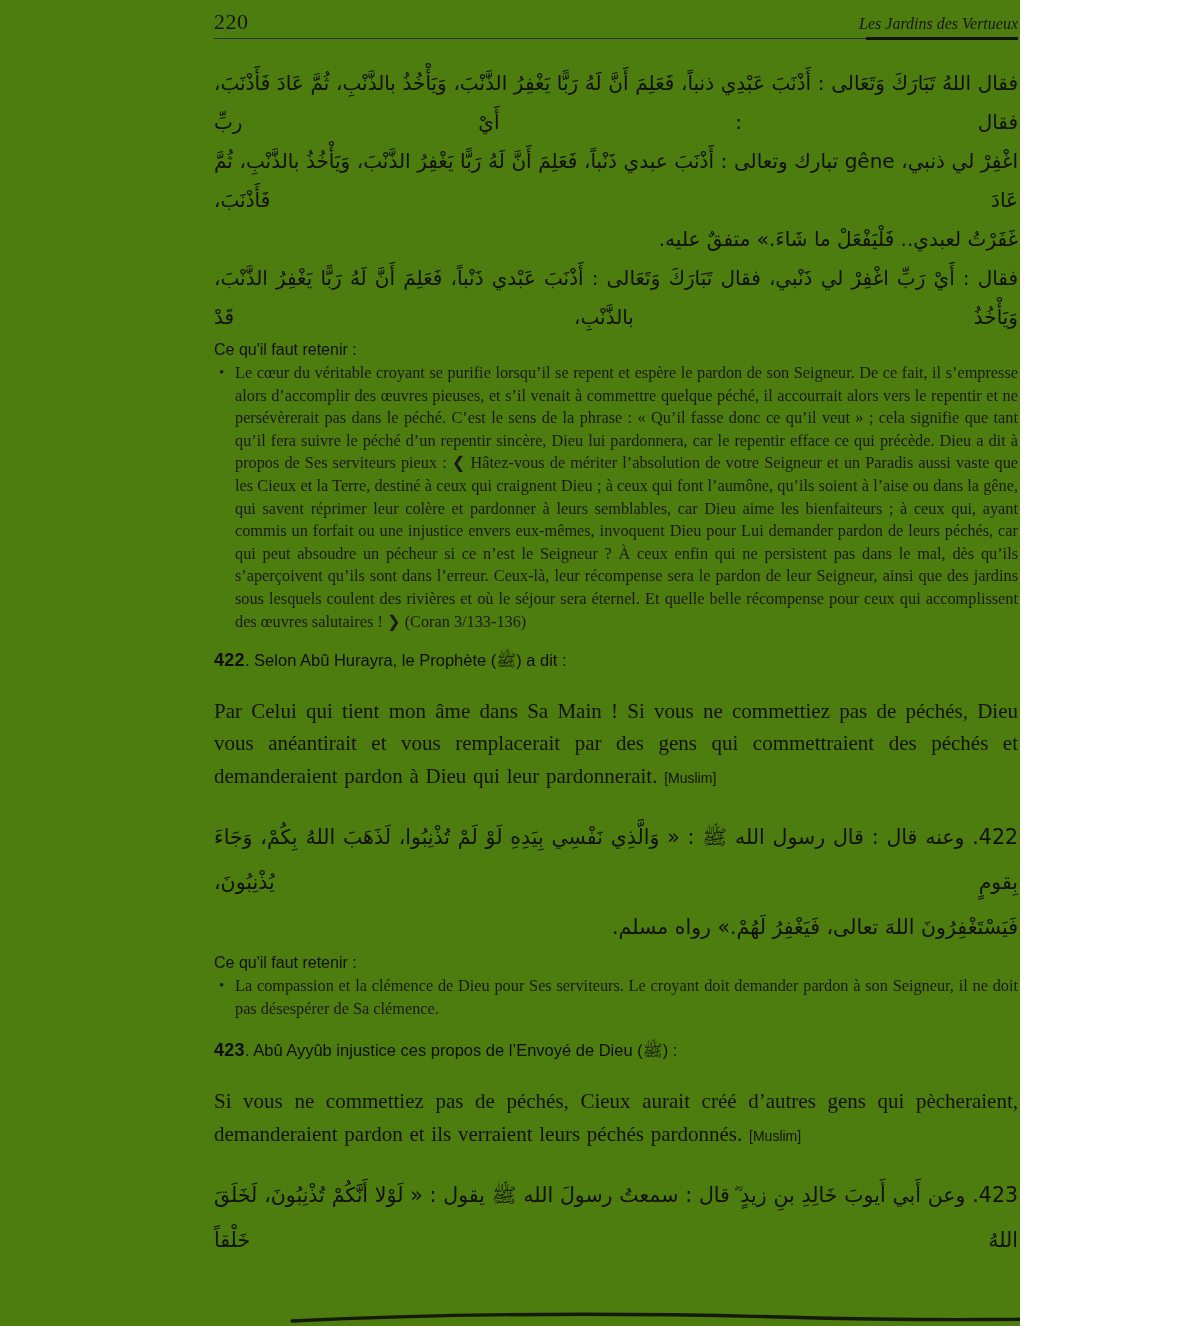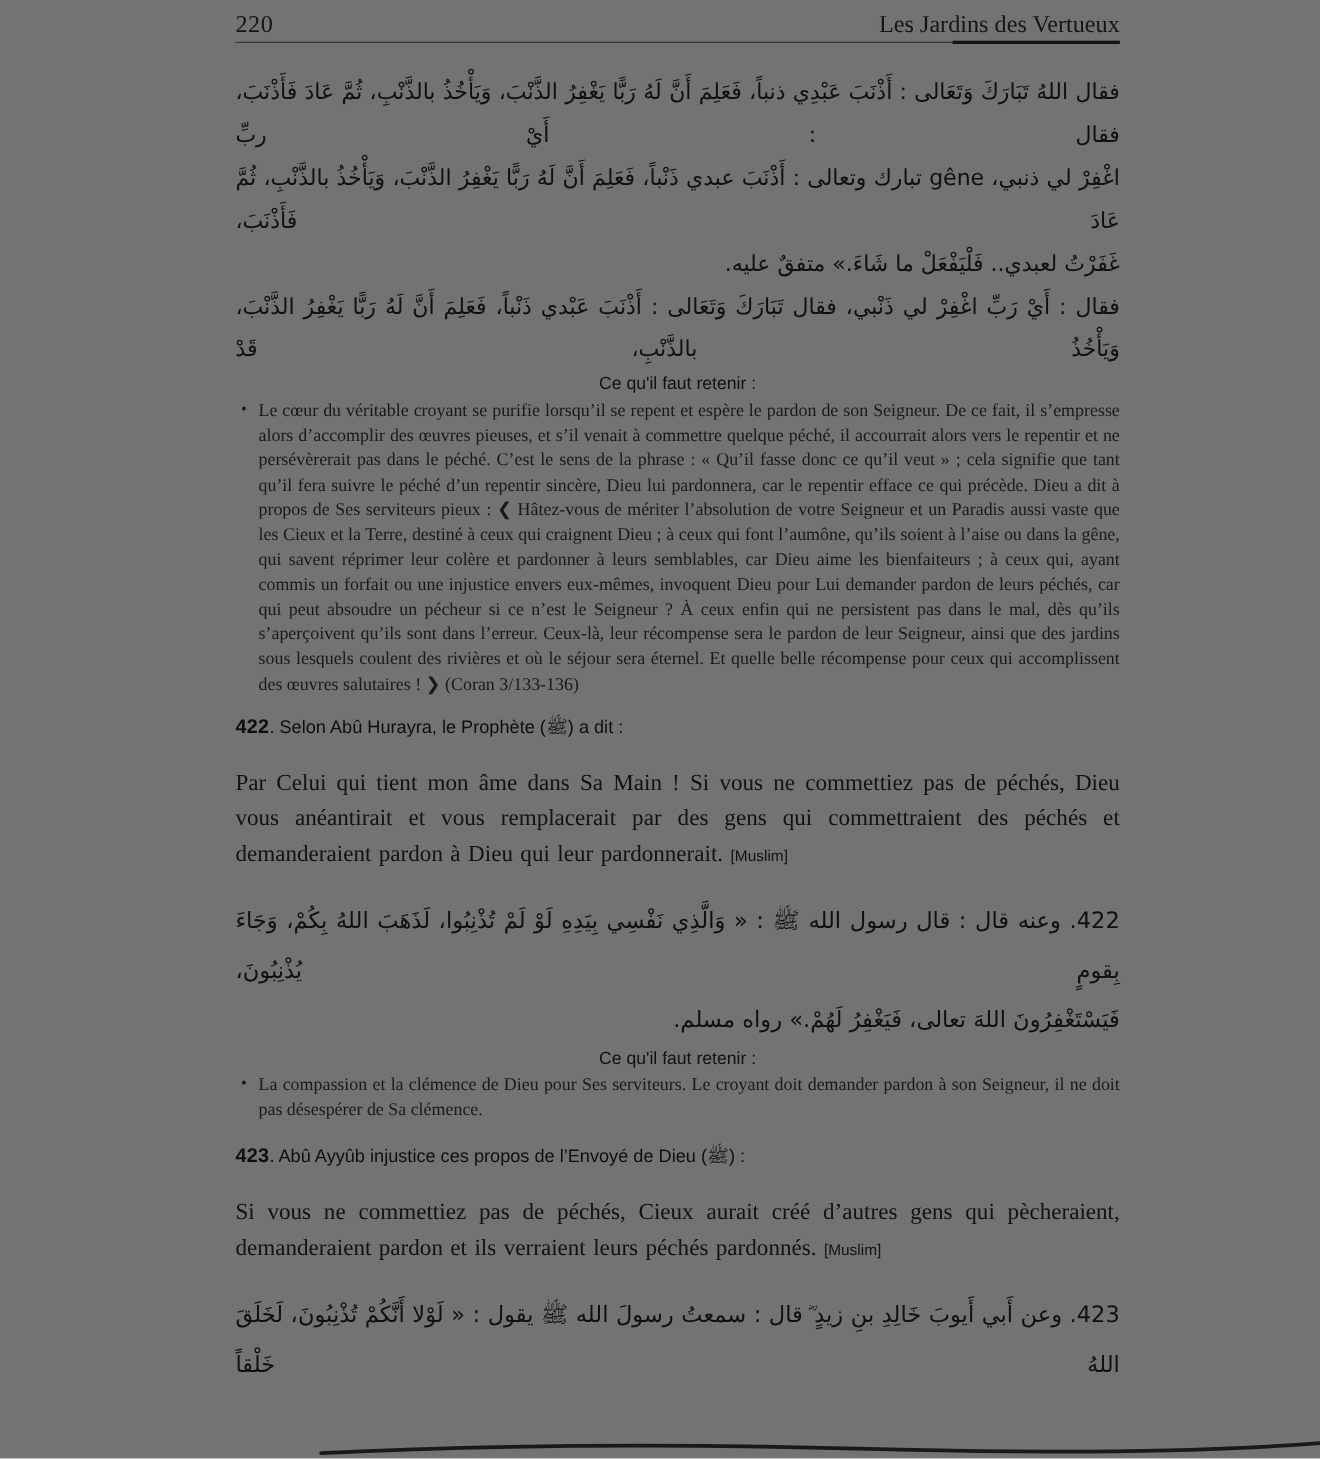--- a/index.html
+++ b/index.html
@@ -1,41 +1,41 @@
 <!DOCTYPE html>
 <html lang="fr"><head>
 <meta charset="utf-8">
 <style>
   html,body { margin:0; padding:0; background:#ffffff; }
   .page {
-    position:relative; width:1200px; height:1326px;
-    background:#737373; overflow:hidden;
+    position:relative; width:1020px; height:1326px;
+    background:#4d7c0f; overflow:hidden;
     font-family:"Liberation Serif", serif; color:#171513;
   }
   .content { position:absolute; left:214px; top:0; width:804px; }
 
   
   .pg-header { display:flex; justify-content:space-between; align-items:baseline; padding-top:9px; }
   .pg-num  { font-size:22px; letter-spacing:0.5px; }
-  .pg-title{ font-size:22px; }
+  .pg-title{ font-style:italic; font-size:16px; }
   .rule { margin-top:3px; height:0; border-bottom:1.6px solid #33302c; position:relative; }
   .rule-bold { position:absolute; right:0; bottom:-2.4px; width:152px; height:3.2px; background:#15130f; }
 
   
   .ar-block { margin-top:25px; }
   .ar {
     direction:rtl; font-family:"DejaVu Sans", sans-serif;
     font-size:20px; line-height:39px; text-align:right; color:#12100e;
   }
   .ar.jl { text-align:justify; text-align-last:justify; }
   .ar-block.tight { margin-top:8px; }
   .ar-block.h45 .ar { line-height:45px; font-size:20.5px; }
 
   
-  .retenir { font-family:"Liberation Sans", sans-serif; font-size:16px; margin-top:4px; color:#111;text-align:center; }
+  .retenir { font-family:"Liberation Sans", sans-serif; font-size:16px; margin-top:4px; color:#111; }
   .bullet { position:relative; padding-left:21px; margin-top:3px;
             font-size:16.3px; line-height:22.6px; text-align:justify; color:#1b1916; }
   .bullet .dot { position:absolute; left:5px; top:-1px; font-size:15px; }
 
   
   .h-head { font-family:"Liberation Sans", sans-serif; font-size:16.5px; color:#0f0e0c; }
   .h-num  { font-weight:bold; font-size:18px; letter-spacing:0.3px; }
   .trans  { font-size:21px; line-height:32.5px; text-align:justify; margin-top:21px; color:#14120f; word-spacing:1.5px; }
   .src    { font-family:"Liberation Sans", sans-serif; font-size:14px; word-spacing:normal; white-space:nowrap; }
 

